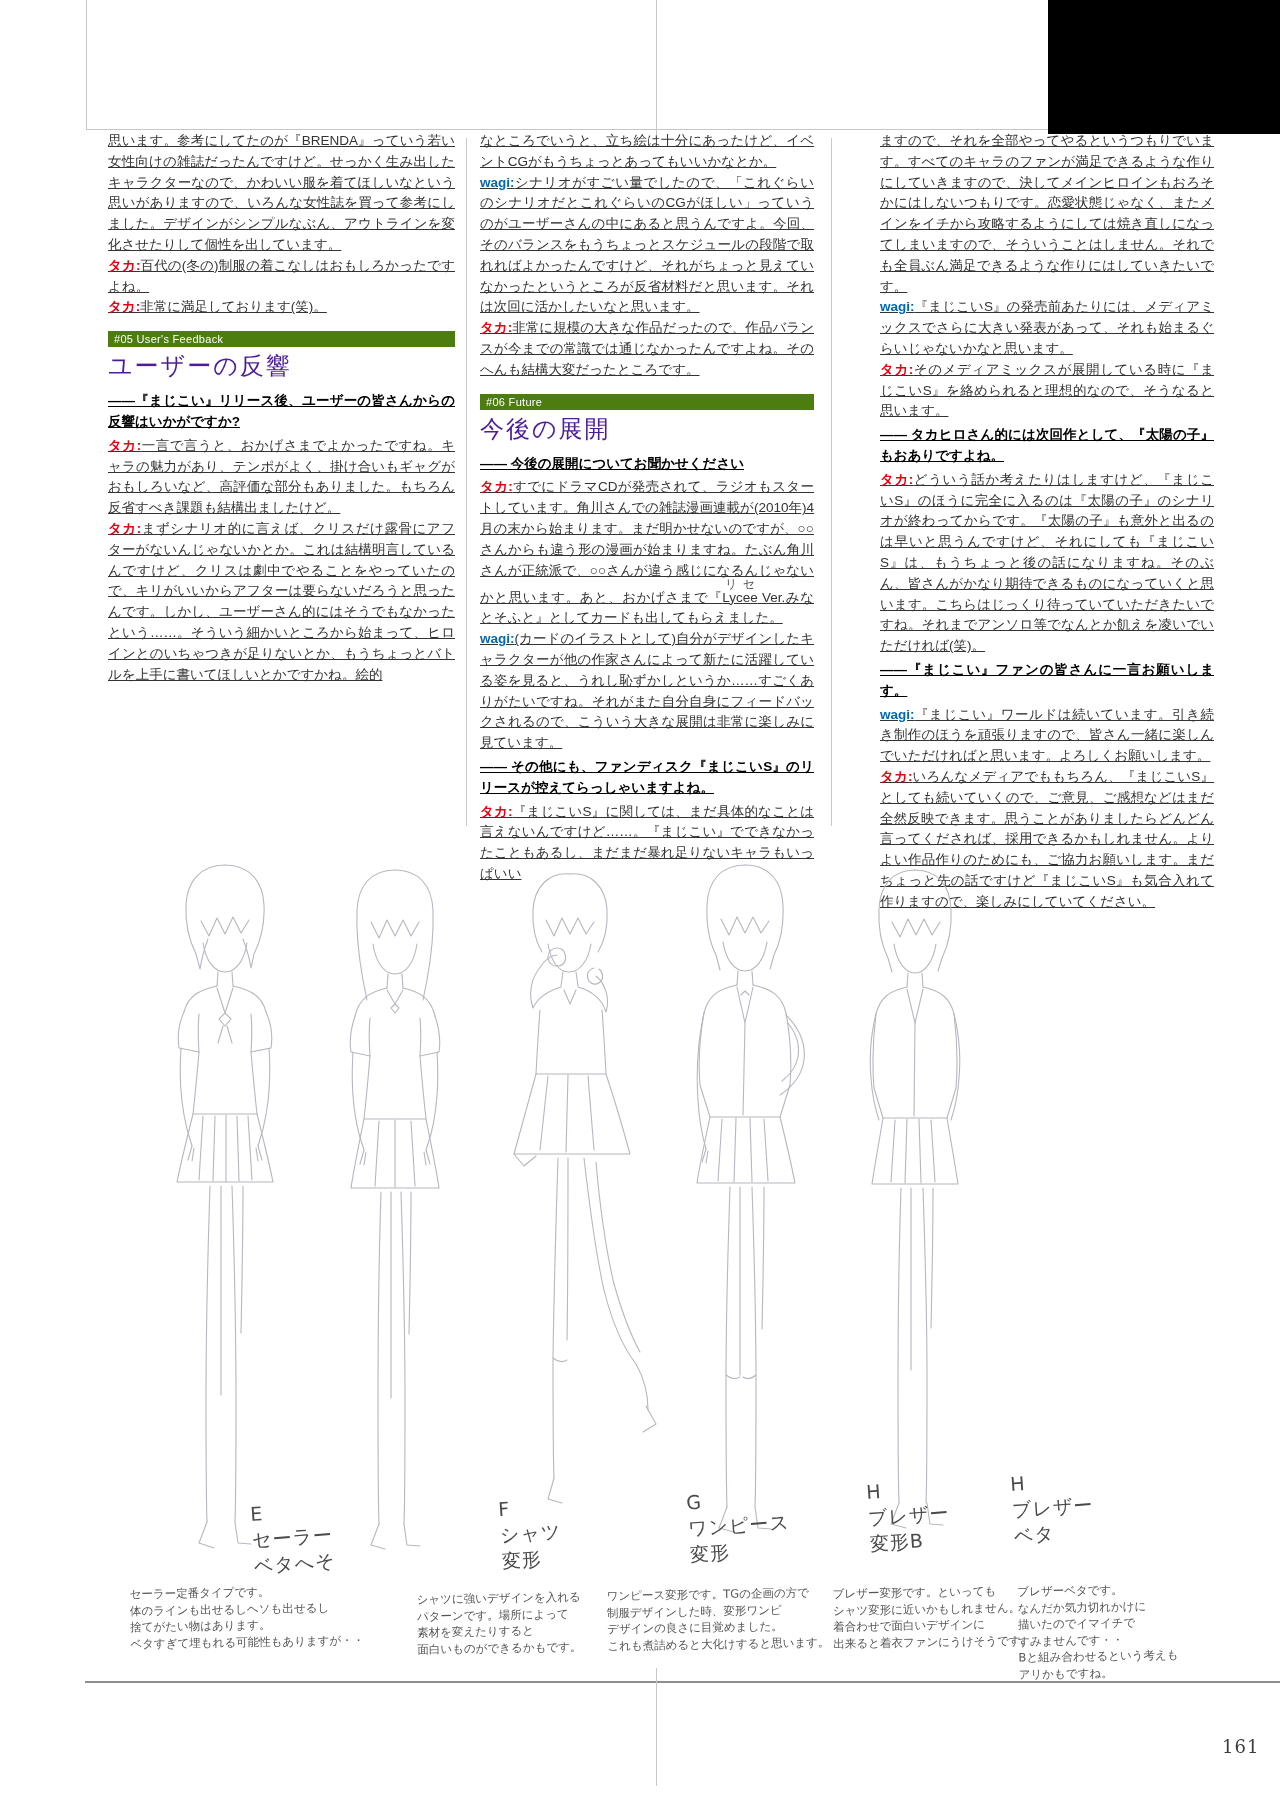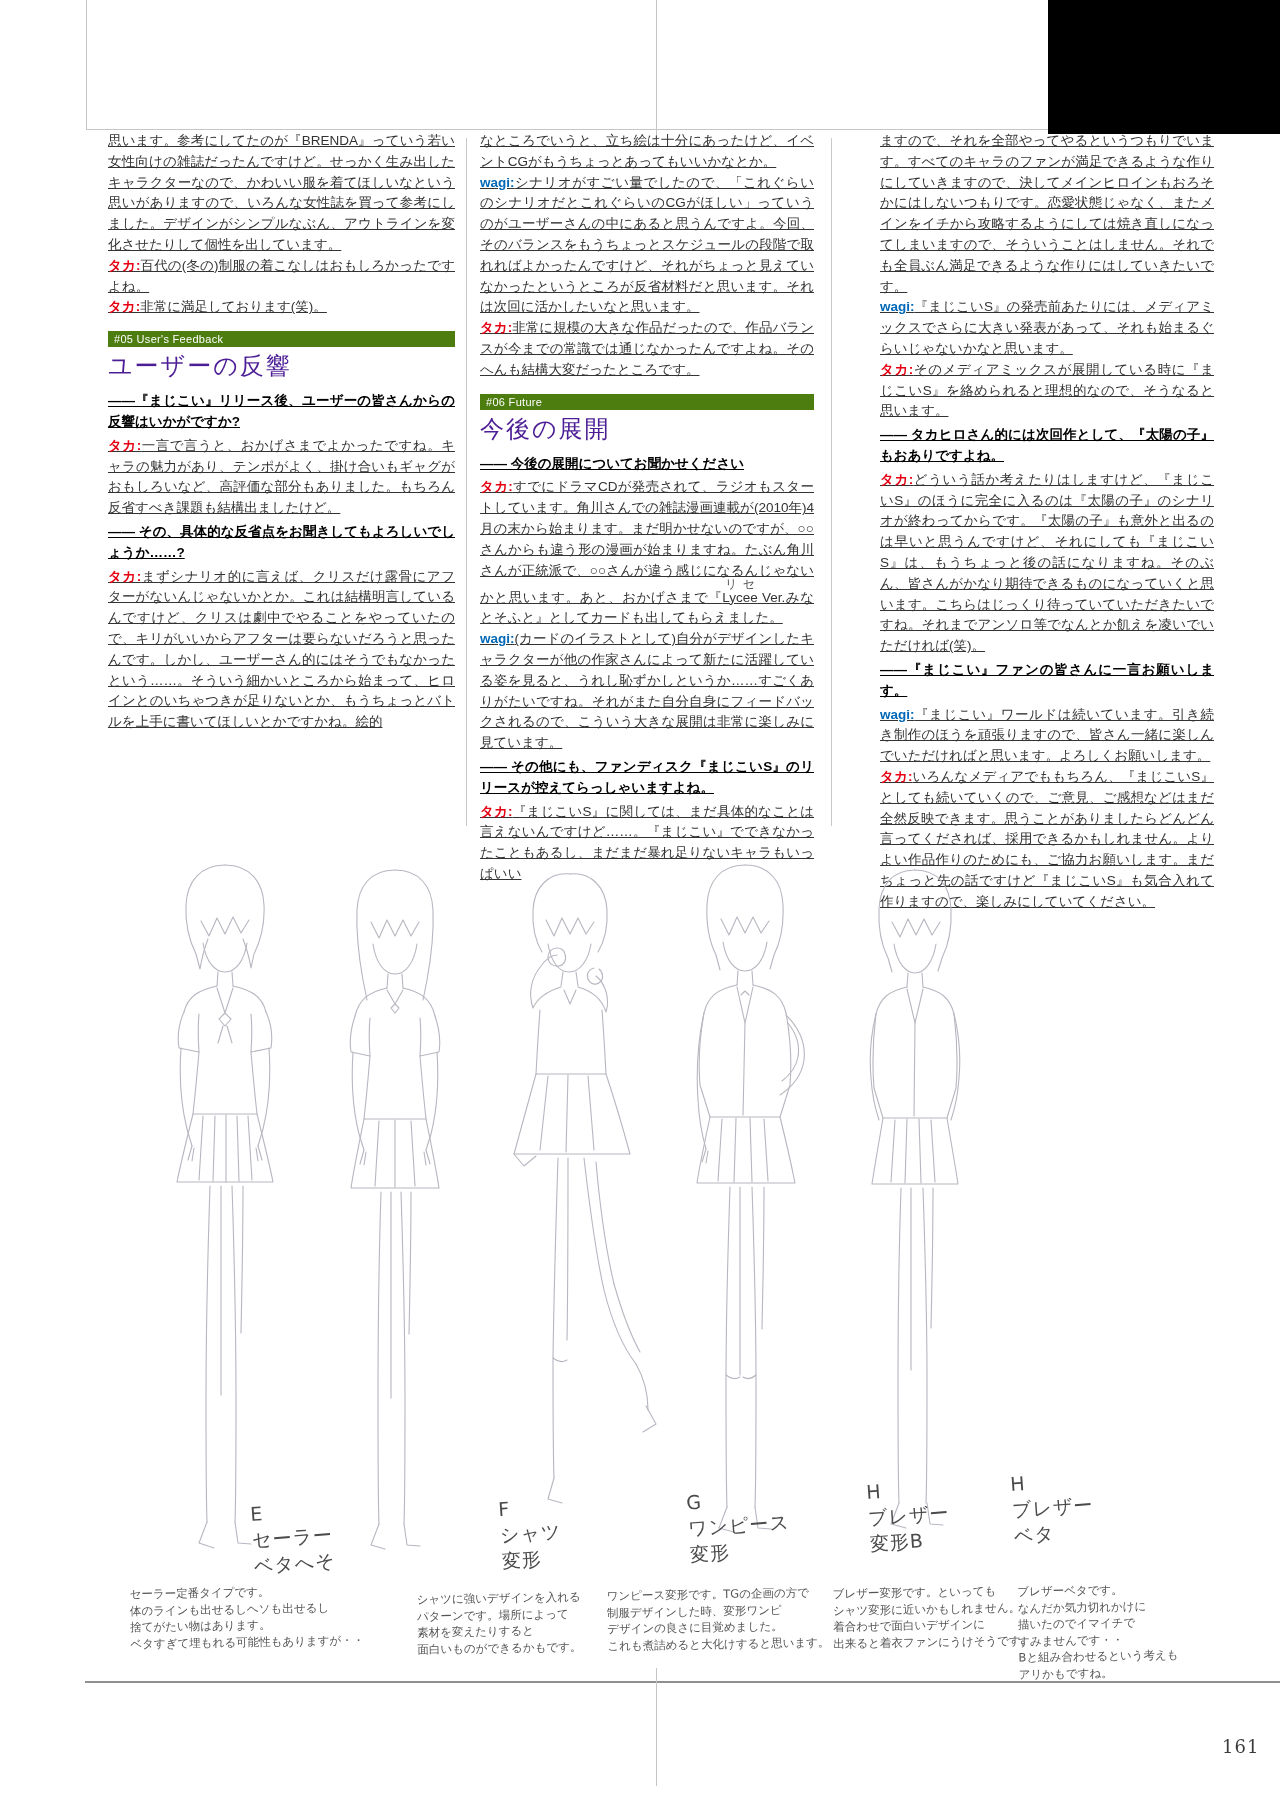--- a/index.html
+++ b/index.html
@@ -43,21 +43,20 @@
 <div class="vdiv" style="left:831px;top:138px;height:688px;"></div>
 
 <div class="col" style="left:108px;">
     <p class="body">思います。参考にしてたのが『BRENDA』っていう若い女性向けの雑誌だったんですけど。せっかく生み出したキャラクターなので、かわいい服を着てほしいなという思いがありますので、いろんな女性誌を買って参考にしました。デザインがシンプルなぶん、アウトラインを変化させたりして個性を出しています。</p>
     <p class="body"><span class="spk" style="color: rgb(230, 0, 18);">タカ:</span>百代の(冬の)制服の着こなしはおもしろかったですよね。</p>
     <p class="body"><span class="spk" style="color: rgb(230, 0, 18);">タカ:</span>非常に満足しております(笑)。</p>
     <div class="secbar">#05 User's Feedback</div>
     <div class="sechead">ユーザーの反響</div>
     <p class="q">――『まじこい』リリース後、ユーザーの皆さんからの反響はいかがですか?</p>
     <p class="body"><span class="spk" style="color: rgb(230, 0, 18);">タカ:</span>一言で言うと、おかげさまでよかったですね。キャラの魅力があり、テンポがよく、掛け合いもギャグがおもしろいなど、高評価な部分もありました。もちろん反省すべき課題も結構出ましたけど。</p>
-    <p class="q">―― その、具体的な反省点をお聞きしてもよろしいでしょうか……?</p>
     <p class="body"><span class="spk" style="color: rgb(230, 0, 18);">タカ:</span>まずシナリオ的に言えば、クリスだけ露骨にアフターがないんじゃないかとか。これは結構明言しているんですけど、クリスは劇中でやることをやっていたので、キリがいいからアフターは要らないだろうと思ったんです。しかし、ユーザーさん的にはそうでもなかったという……。そういう細かいところから始まって、ヒロインとのいちゃつきが足りないとか、もうちょっとバトルを上手に書いてほしいとかですかね。絵的</p>
   </div>
 <div class="col" style="left:480px;width:334px;">
     <p class="body">なところでいうと、立ち絵は十分にあったけど、イベントCGがもうちょっとあってもいいかなとか。</p>
     <p class="body"><span class="spk" style="color: rgb(0, 104, 183);">wagi:</span>シナリオがすごい量でしたので、「これぐらいのシナリオだとこれぐらいのCGがほしい」っていうのがユーザーさんの中にあると思うんですよ。今回、そのバランスをもうちょっとスケジュールの段階で取れればよかったんですけど、それがちょっと見えていなかったというところが反省材料だと思います。それは次回に活かしたいなと思います。</p>
     <p class="body"><span class="spk" style="color: rgb(230, 0, 18);">タカ:</span>非常に規模の大きな作品だったので、作品バランスが今までの常識では通じなかったんですよね。そのへんも結構大変だったところです。</p>
     <div class="secbar">#06 Future</div>
     <div class="sechead">今後の展開</div>
     <p class="q">―― 今後の展開についてお聞かせください</p>
     <p class="body"><span class="spk" style="color: rgb(230, 0, 18);">タカ:</span>すでにドラマCDが発売されて、ラジオもスタートしています。角川さんでの雑誌漫画連載が(2010年)4月の末から始まります。まだ明かせないのですが、○○さんからも違う形の漫画が始まりますね。たぶん角川さんが正統派で、○○さんが違う感じになるんじゃないかと思います。あと、おかげさまで『<ruby>Lycee<rt>リセ</rt></ruby> Ver.みなとそふと』としてカードも出してもらえました。</p>

